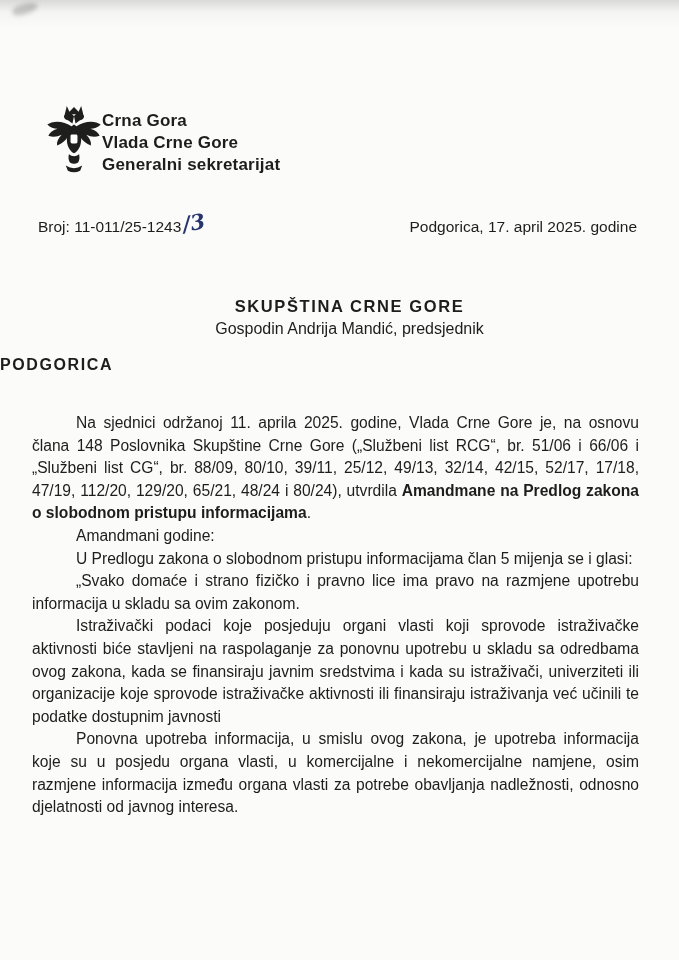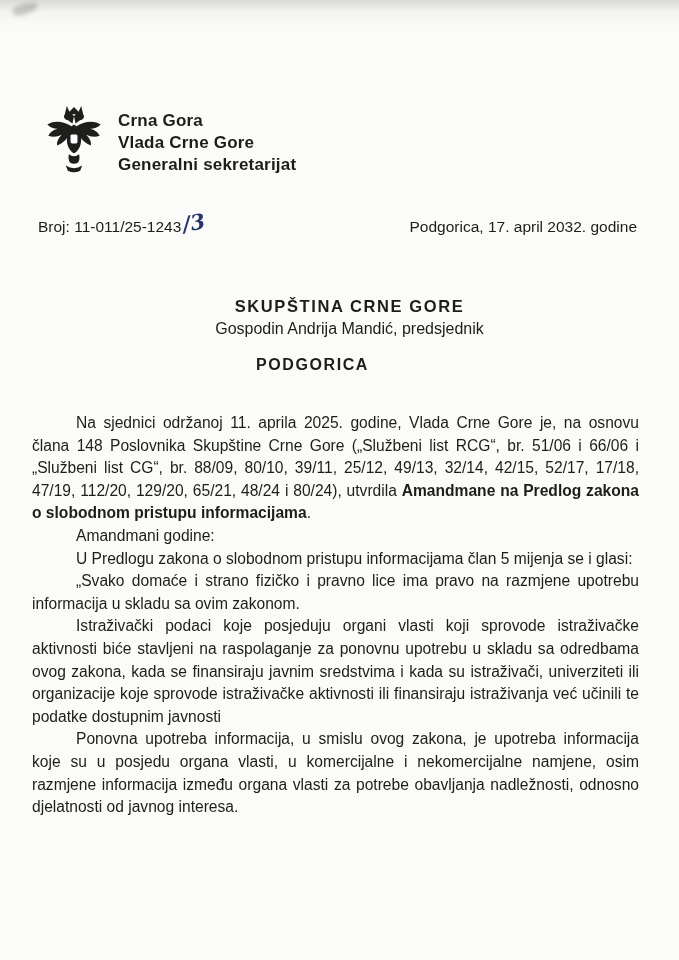--- a/index.html
+++ b/index.html
@@ -23,21 +23,20 @@
     top: 4px; left: 12px;
     width: 26px; height: 10px;
     background: rgba(60,60,60,0.25);
     transform: rotate(-18deg);
     border-radius: 40% 60% 50% 50%;
     filter: blur(2px);
   }
   .letterhead {
     display: flex;
     align-items: center;
-    gap: 16px;
     padding: 104px 0 0 46px;
   }
   .emblem { width: 56px; height: 78px; flex: 0 0 auto; }
   .org-lines { font-weight: bold; font-size: 17px; line-height: 22px; letter-spacing: 0.2px; }
   .ref-row {
     display: flex;
     justify-content: space-between;
     align-items: baseline;
     padding: 0 42px 0 38px;
     margin-top: 30px;
@@ -54,21 +53,21 @@
     margin-left: 2px;
   }
   .recipient { text-align: center; margin-top: 60px; margin-left: 20px; }
   .recipient-institution {
     font-weight: bold;
     font-size: 16.5px;
     letter-spacing: 1.6px;
   }
   .recipient-person { font-size: 16px; margin-top: 4px; }
   .recipient-city {
-    text-align: center;
+    text-align: left;
     padding-right: 54px;
     margin-top: 18px;
     font-weight: bold;
     font-size: 16px;
     letter-spacing: 1.6px;
   }
   .doc-body {
     margin-top: 38px;
     padding: 0 40px 0 32px;
     font-size: 15.6px;
@@ -115,21 +114,21 @@
       <div>Crna Gora</div>
       <div>Vlada Crne Gore</div>
       <div>Generalni sekretarijat</div>
     </div>
   </header>
 
   <div class="ref-row">
     <div>
       <span>Broj: 11-011/25-1243</span><span class="handwritten">/3</span>
     </div>
-    <div>Podgorica, 17. april 2032. godine</div>
+    <div>Podgorica, 17. april 2025. godine</div>
   </div>
 
   <div class="recipient">
     <div class="recipient-institution">SKUPŠTINA CRNE GORE</div>
     <div class="recipient-person">Gospodin Andrija Mandić, predsjednik</div>
   </div>
   <div class="recipient-city">PODGORICA</div>
 
   <main class="doc-body">
     <p><span>Na sjednici održanoj 11. aprila 2025. godine, Vlada Crne Gore je, na osnovu člana 148 Poslovnika Skupštine Crne Gore („Službeni list RCG“, br. 51/06 i 66/06 i „Službeni list CG“, br. 88/09, 80/10, 39/11, 25/12, 49/13, 32/14, 42/15, 52/17, 17/18, 47/19, 112/20, 129/20, 65/21, 48/24 i 80/24), utvrdila </span><span class="bold">Amandmane na Predlog zakona o slobodnom pristupu informacijama</span><span>.</span></p>

